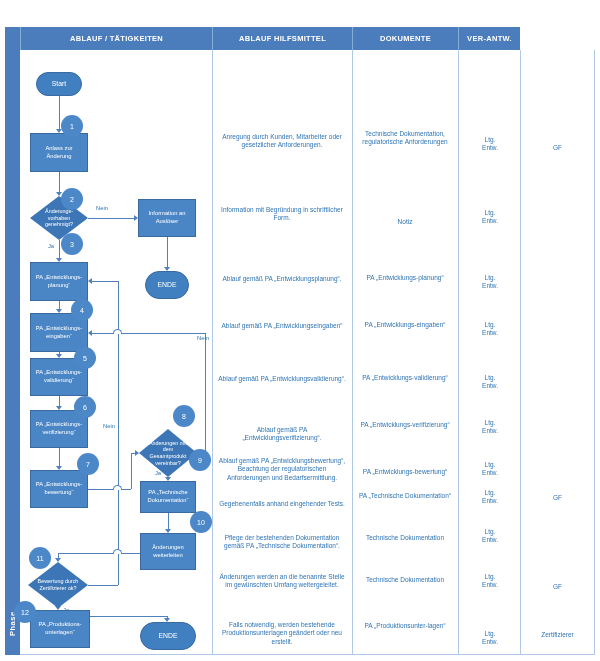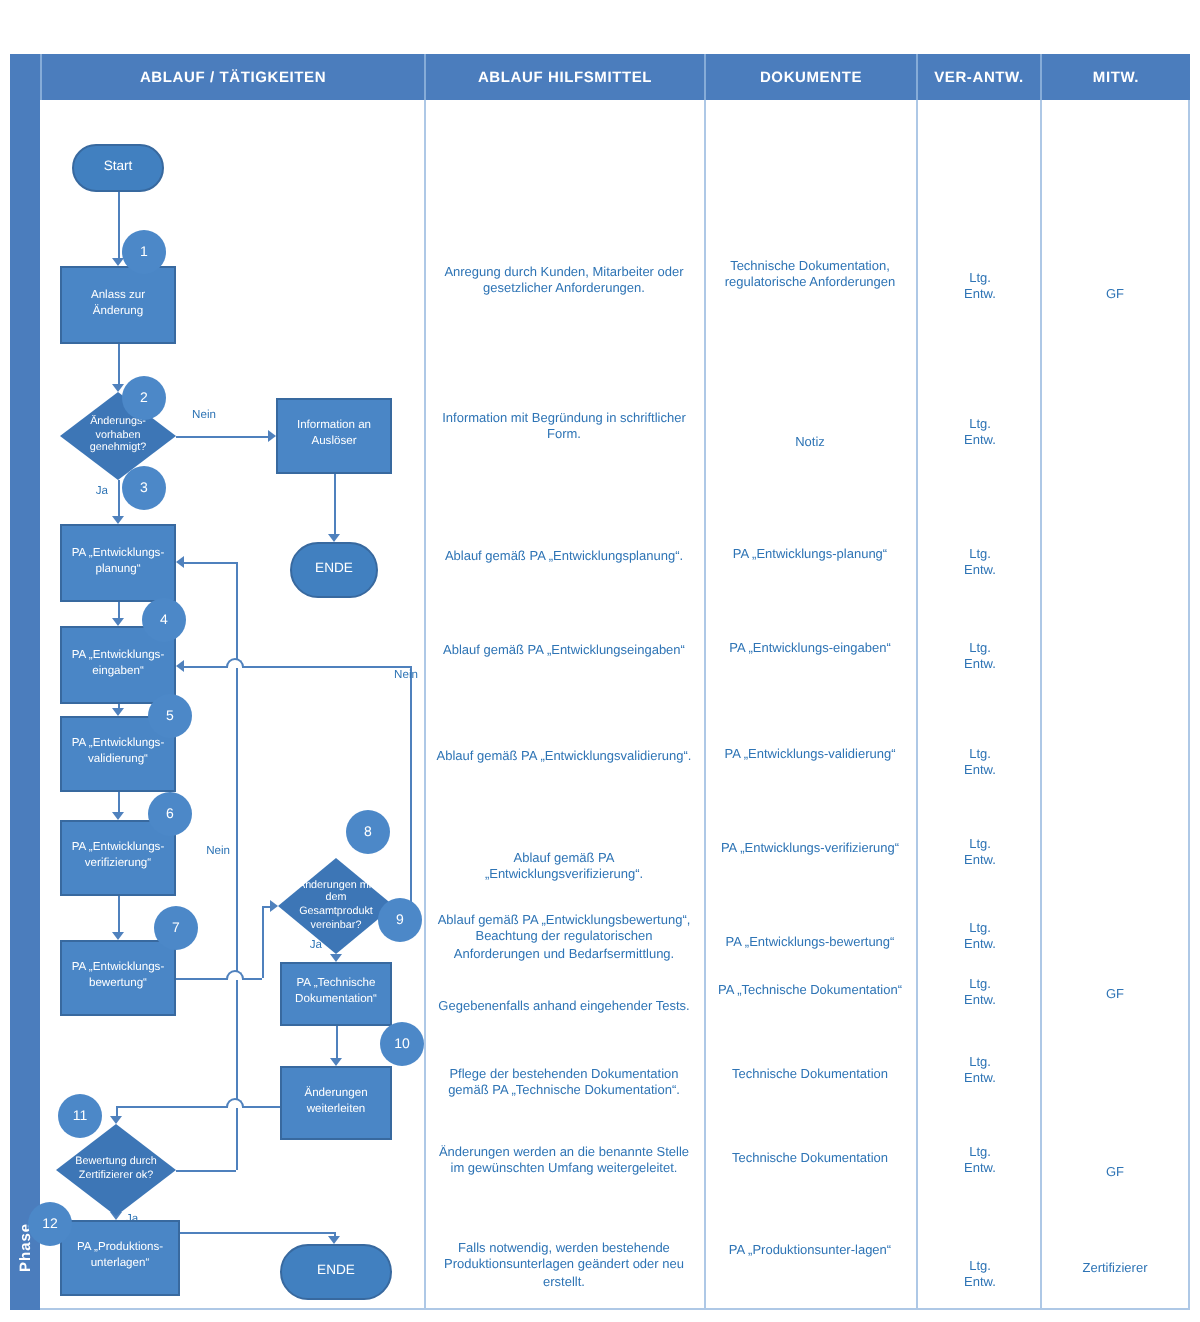--- a/index.html
+++ b/index.html
@@ -43,21 +43,20 @@
 <div class="page">
 
 
   <div class="phase-strip"></div>
   <div class="phase-label">Phase</div>
 
   <div class="hcell" style="left:20px;width:192px;">ABLAUF / TÄTIGKEITEN</div>
   <div class="hcell" style="left:212px;width:140px;">ABLAUF HILFSMITTEL</div>
   <div class="hcell" style="left:352px;width:106px;">DOKUMENTE</div>
   <div class="hcell" style="left:458px;width:62px;">VER-ANTW.</div>
-  <div class="hcell" style="left:520px;width:75px;">MITW.</div>
 
   <div class="bodyframe"></div>
   <div class="vdiv" style="left:212px;"></div>
   <div class="vdiv" style="left:352px;"></div>
   <div class="vdiv" style="left:458px;"></div>
   <div class="vdiv" style="left:520px;"></div>
 
   <div class="vline" style="left:58.5px;top:96px;height:33px;"></div>
   <div class="arr d" style="left:55.5px;top:128.5px;"></div>
 

